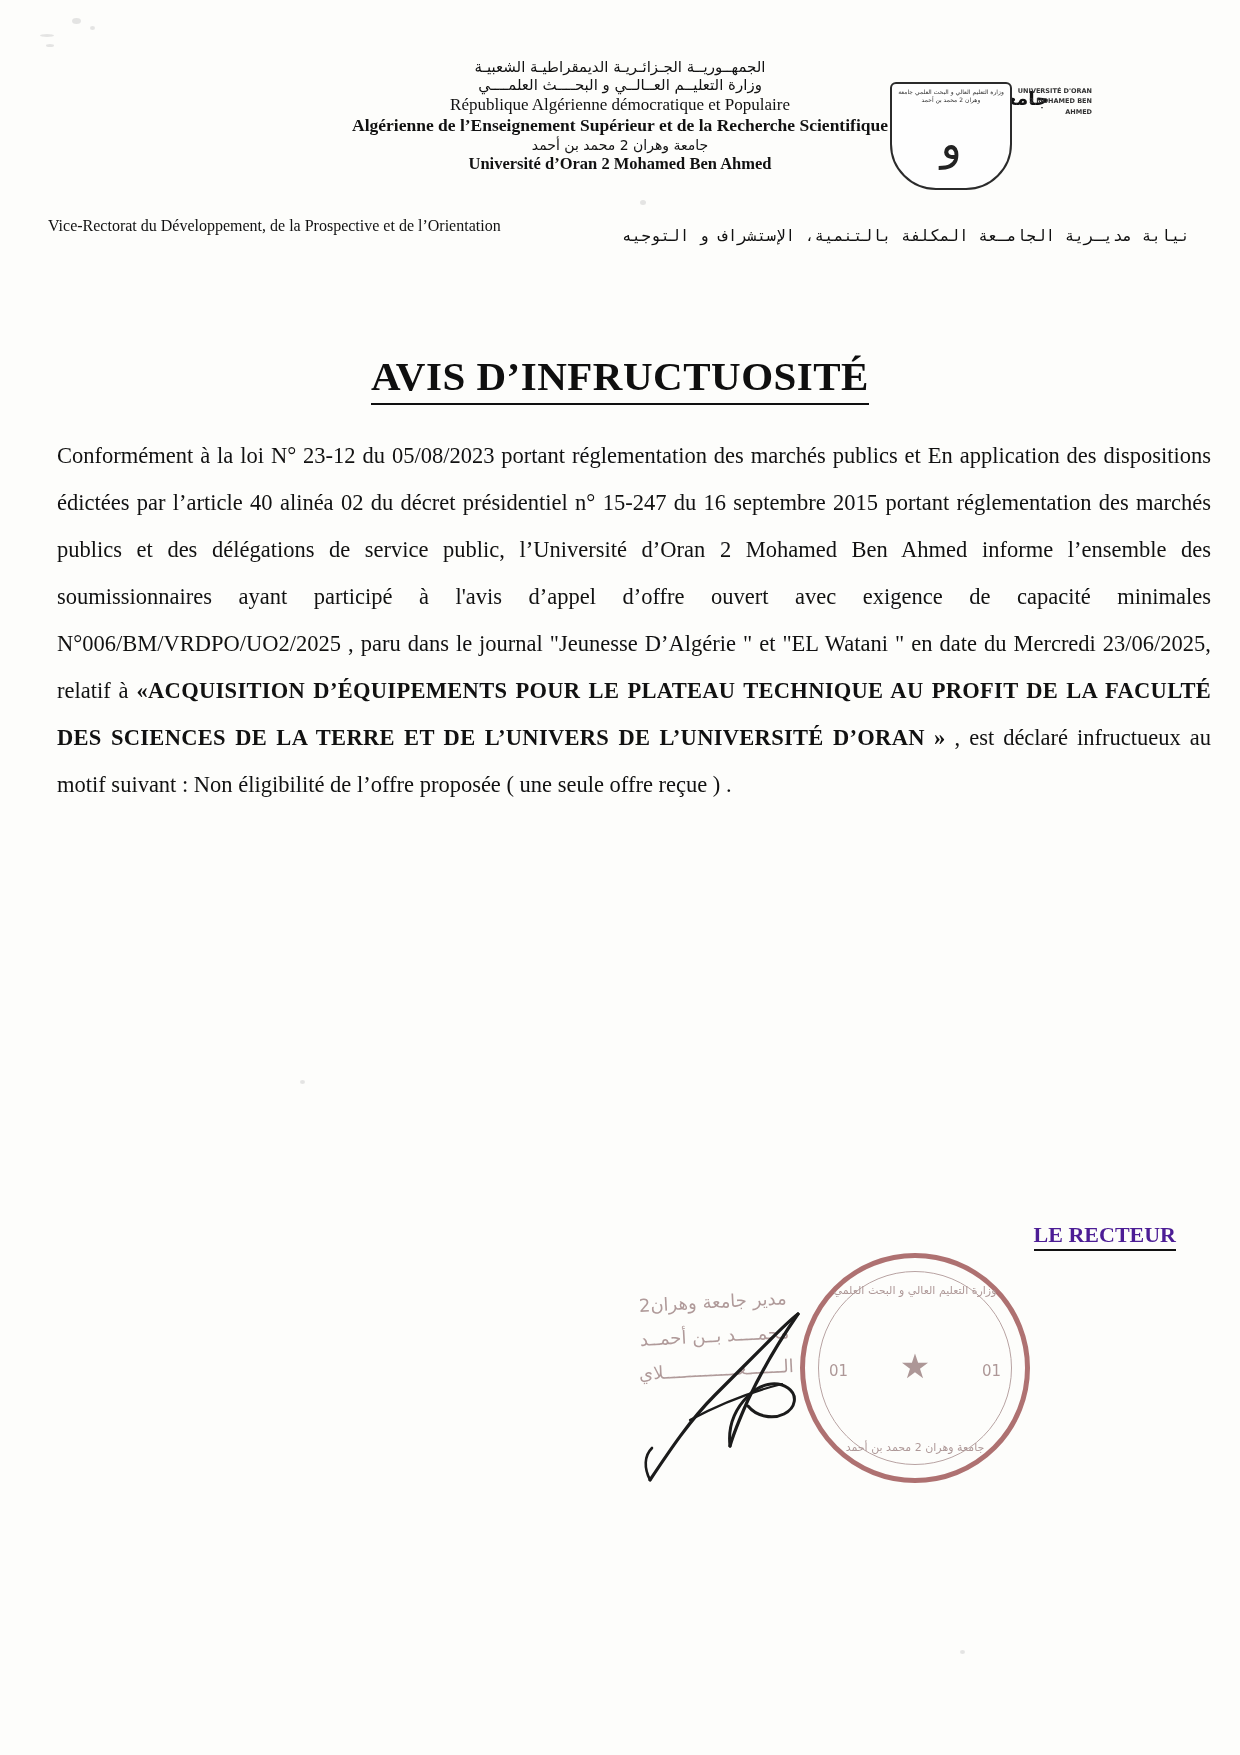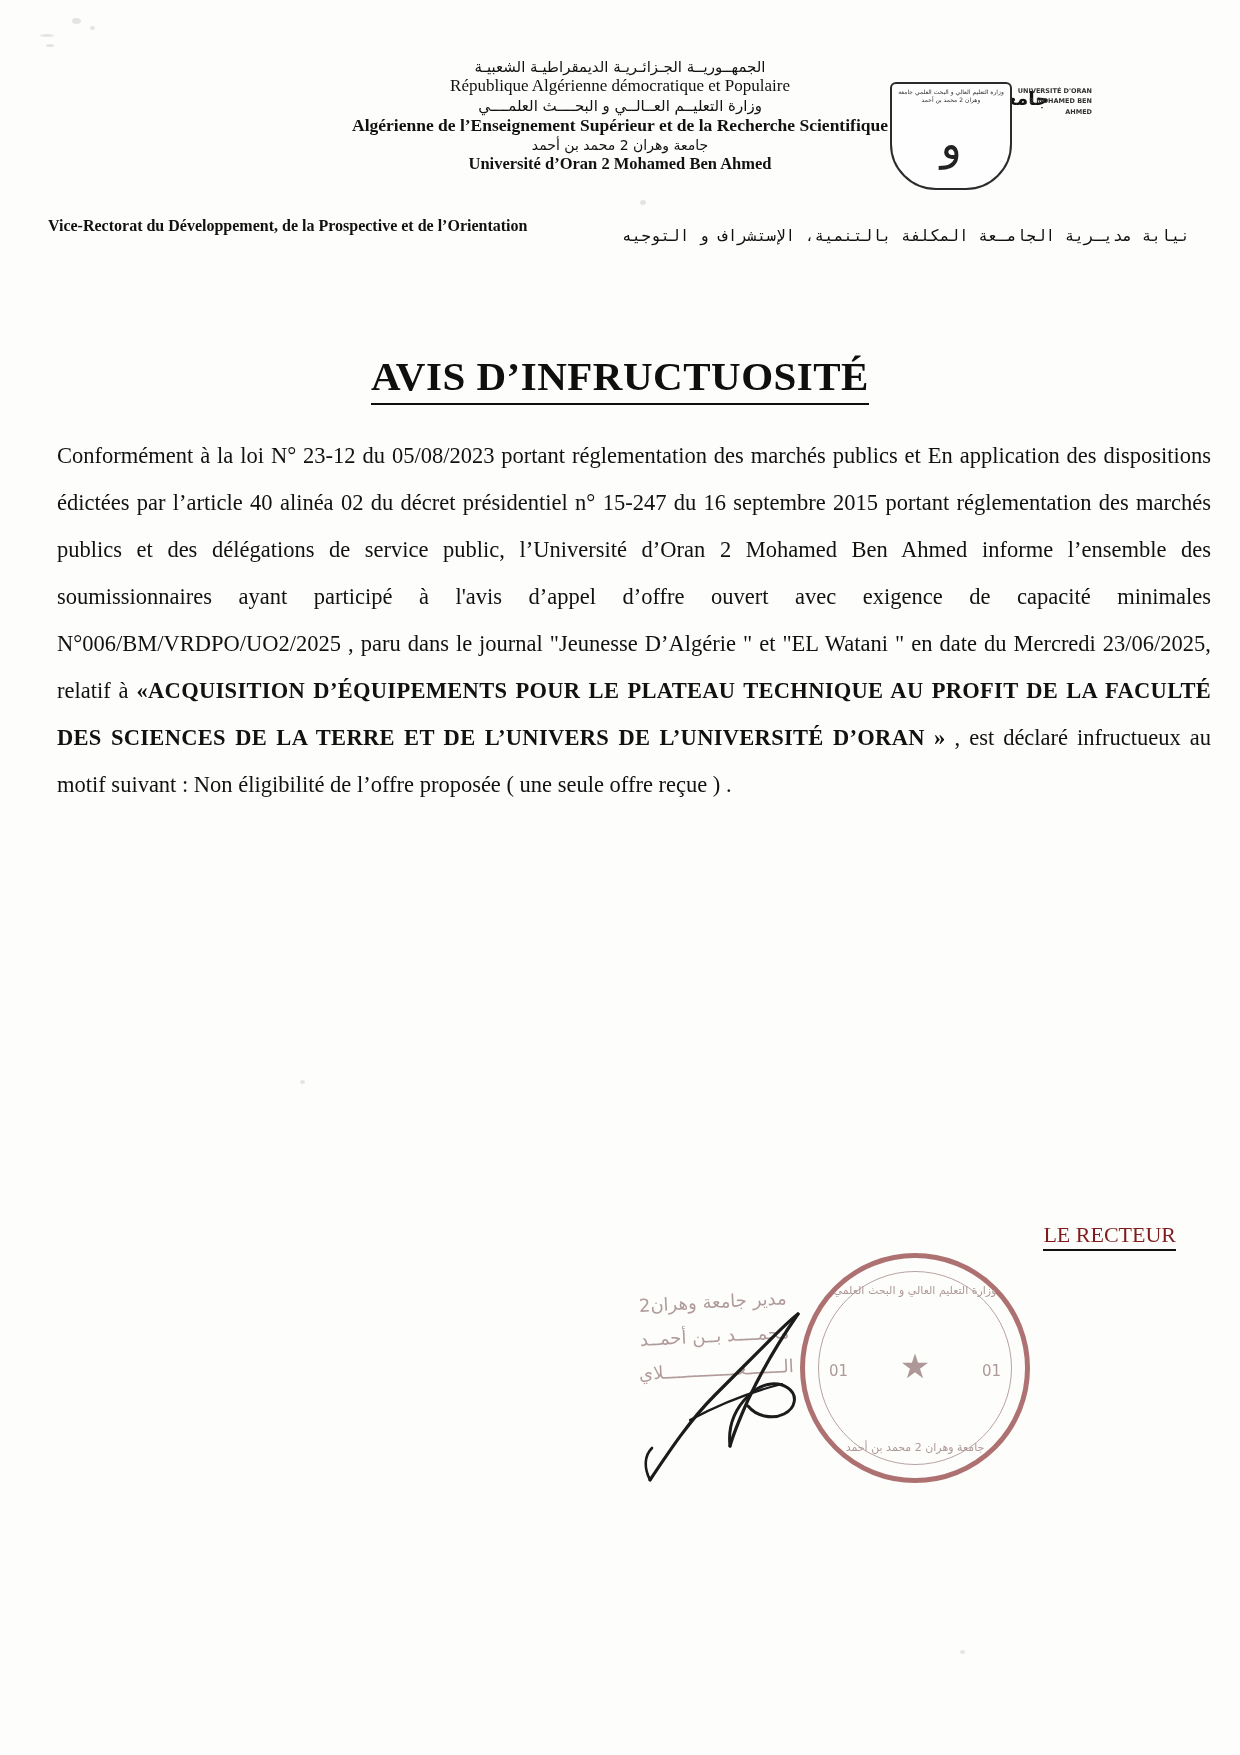--- a/index.html
+++ b/index.html
@@ -132,21 +132,21 @@
     text-align: right;
     font-weight: bold;
   }
 
   
   .sub-fr {
     position: absolute;
     top: 217px;
     left: 48px;
     font-size: 16px;
-    font-weight: bold;
+    font-weight: normal;
     color: #111;
   }
   .sub-ar {
     position: absolute;
     top: 226px;
     right: 50px;
     font-family: Liberation Mono, monospace;
     font-size: 16px;
     direction: rtl;
     color: #111;
@@ -205,22 +205,22 @@
     font-weight: bold;
     letter-spacing: 0.3px;
   }
 
   
   .recteur {
     position: absolute;
     top: 1222px;
     right: 64px;
     font-size: 22px;
-    font-weight: normal;
-    color: #7f1d1d;
+    font-weight: bold;
+    color: #4c1d95;
   }
   .recteur span {
     border-bottom: 2px solid #111;
     padding-bottom: 2px;
   }
 
   .stamp-round {
     position: absolute;
     top: 1253px;
     left: 800px;
@@ -320,22 +320,22 @@
   <div class="speckle" style="top:18px;left:72px;width:9px;height:6px;"></div>
   <div class="speckle" style="top:26px;left:90px;width:5px;height:4px;"></div>
   <div class="speckle" style="top:34px;left:40px;width:14px;height:3px;"></div>
   <div class="speckle" style="top:44px;left:46px;width:8px;height:3px;"></div>
   <div class="speckle" style="top:200px;left:640px;width:6px;height:5px;"></div>
   <div class="speckle" style="top:1080px;left:300px;width:5px;height:4px;"></div>
   <div class="speckle" style="top:1650px;left:960px;width:5px;height:4px;"></div>
 
   <div class="header">
     <div class="hdr-line ar1">الجمهــوريــة الجـزائـريـة الديمقراطيـة الشعبيـة</div>
+    <div class="hdr-line ar2">وزارة التعليــم العــالــي و البحــــث العلمــــي</div>
     <div class="hdr-line fr1">République Algérienne démocratique et Populaire</div>
-    <div class="hdr-line ar2">وزارة التعليــم العــالــي و البحــــث العلمــــي</div>
     <div class="hdr-line fr2">Algérienne de l’Enseignement Supérieur et de la Recherche Scientifique</div>
     <div class="hdr-line ar3">جامعة وهران 2 محمد بن أحمد</div>
     <div class="hdr-line fr3">Université d’Oran 2 Mohamed Ben Ahmed</div>
   </div>
 
   <div class="logo-wrap">
     <div class="logo-arabic-top">جامعة وهران2</div>
     <div class="logo-shield">
       <div class="logo-inner-txt">وزارة التعليم العالي
 و البحث العلمي

